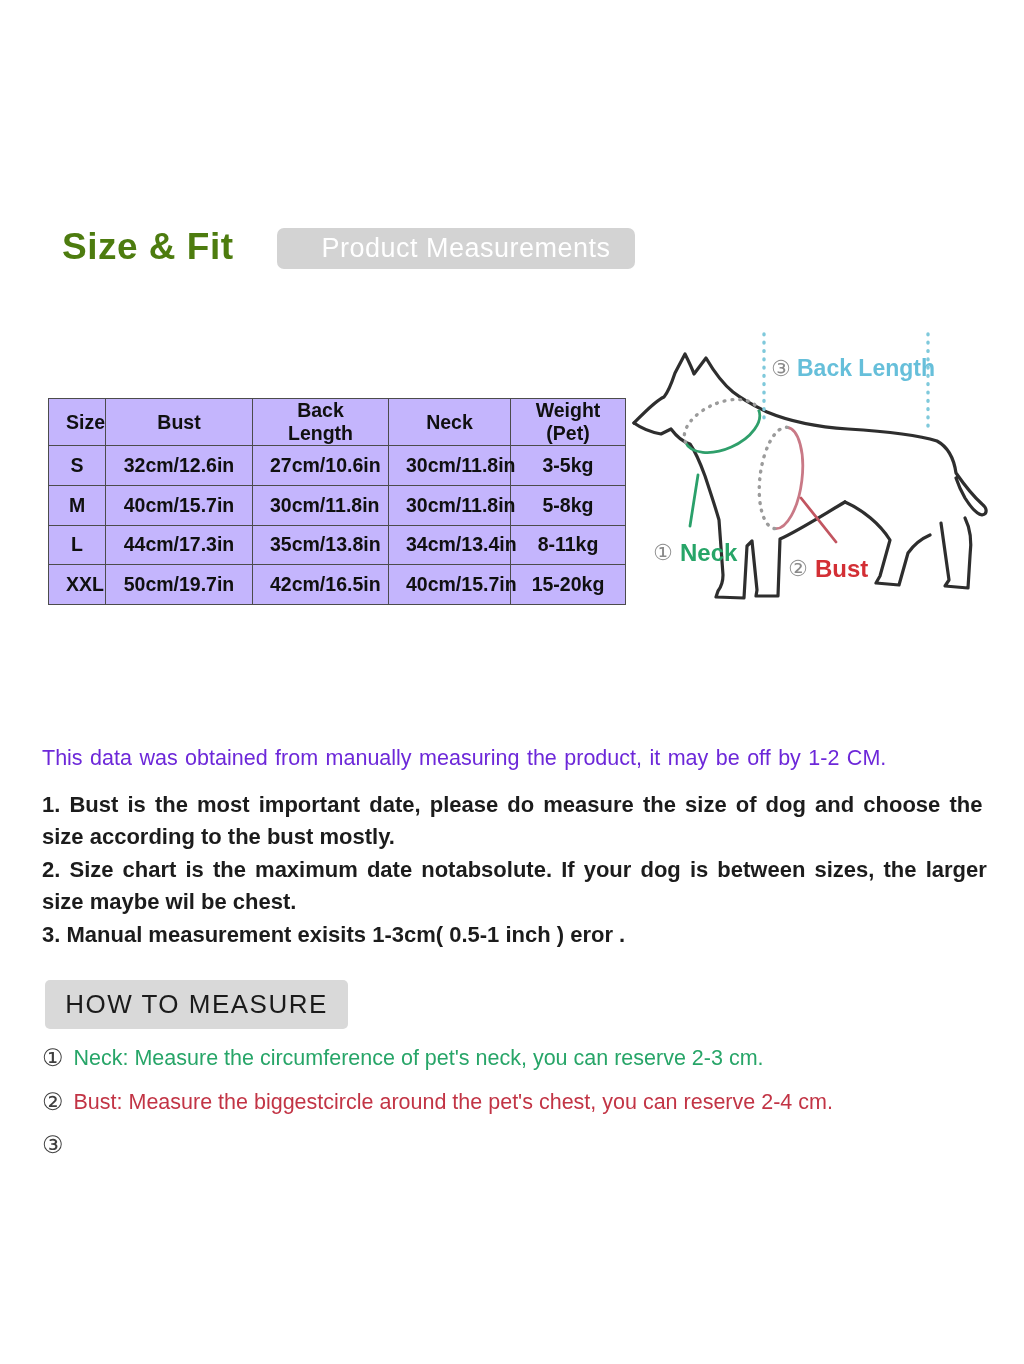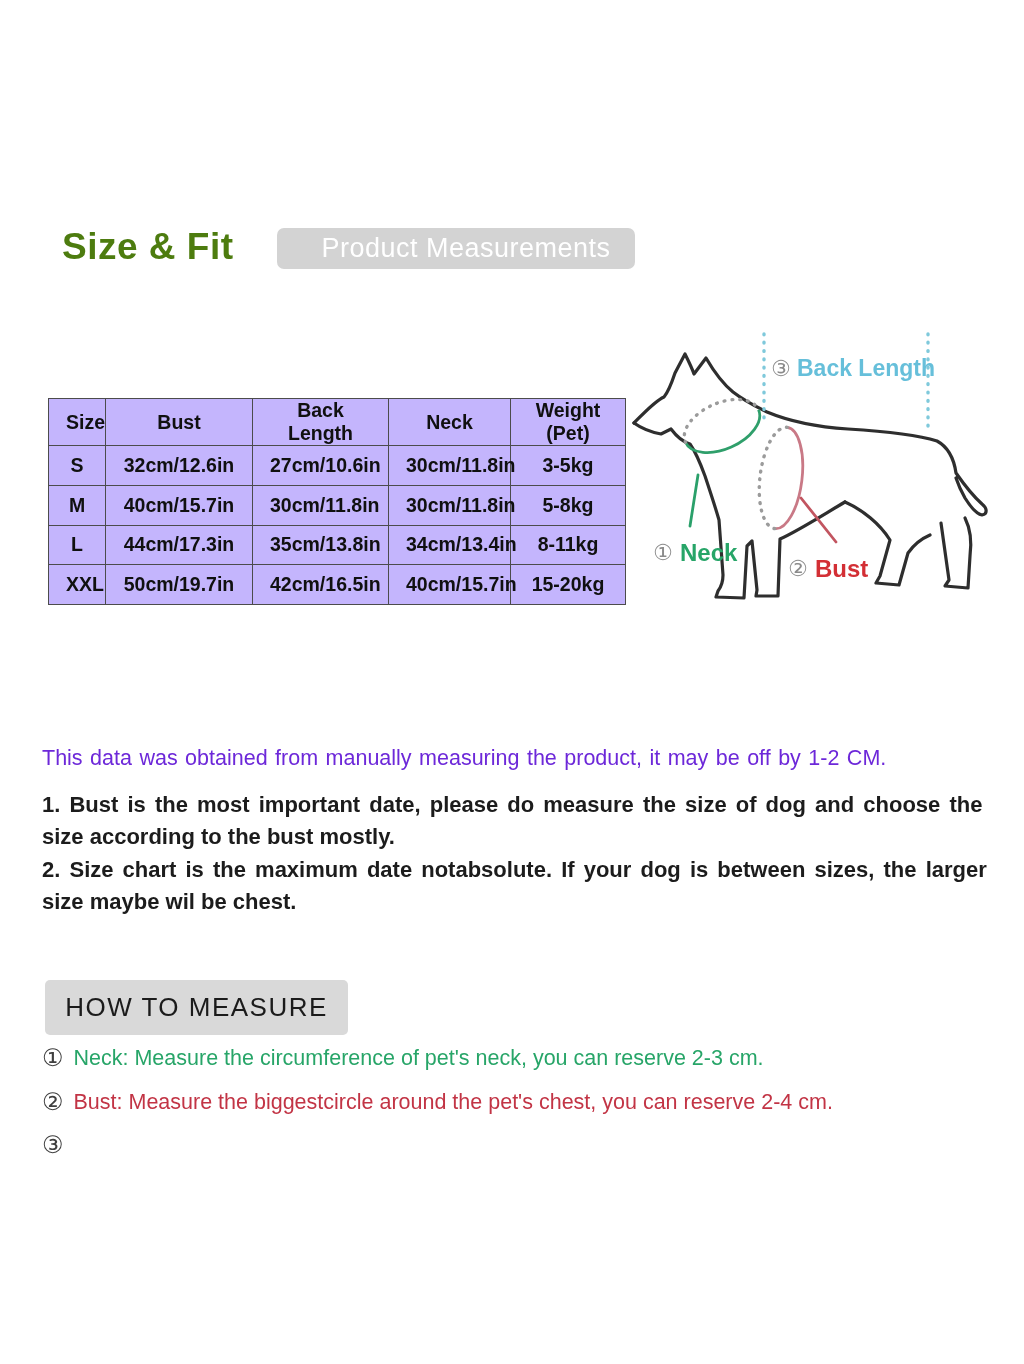--- a/index.html
+++ b/index.html
@@ -54,21 +54,21 @@
   }
   .notes {
     position: absolute; left: 42px; top: 789px; width: 930px;
     font-size: 22px; color: #1c1c1c; font-weight: bold;
   }
   .note-line { height: 32.4px; line-height: 32.4px; white-space: nowrap; }
   .note-line.wide { word-spacing: 3px; }
 
   .howto-head {
     position: absolute; left: 45px; top: 980px;
-    width: 303px; height: 55px;
+    width: 303px; height: 49px;
     background: #d9d9d9; border-radius: 5px;
     color: #1b1b1b; font-size: 26px; letter-spacing: 1.5px;
     display: flex; align-items: center; justify-content: center;
   }
   .howto-item {
     position: absolute; left: 42px; width: 950px;
     font-size: 21.5px; white-space: nowrap;
     display: flex; align-items: center;
   }
   .howto-item .cnum { font-size: 24px; color: #3f3f3f; margin-right: 10px; }
@@ -179,20 +179,21 @@
     </svg>
   </div>
 
   <div class="disclaimer">This data was obtained from manually measuring the product, it may be off by 1-2 CM.</div>
 
   <div class="notes">
     <div class="note-line wide">1. Bust is the most important date, please do measure the size of dog and choose the</div>
     <div class="note-line">size according to the bust mostly.</div>
     <div class="note-line wide">2. Size chart is the maximum date notabsolute. If your dog is between sizes, the larger</div>
     <div class="note-line">size maybe wil be chest.</div>
+    <div class="note-line">3. Manual measurement exisits 1-3cm( 0.5-1 inch ) eror .</div>
   </div>
 
   <div class="howto-head">HOW TO MEASURE</div>
 
   <div class="howto-item neck">
     <span class="cnum">①</span>
     <span>Neck: Measure the circumference of pet's neck, you can reserve 2-3 cm.</span>
   </div>
   <div class="howto-item bust">
     <span class="cnum">②</span>

